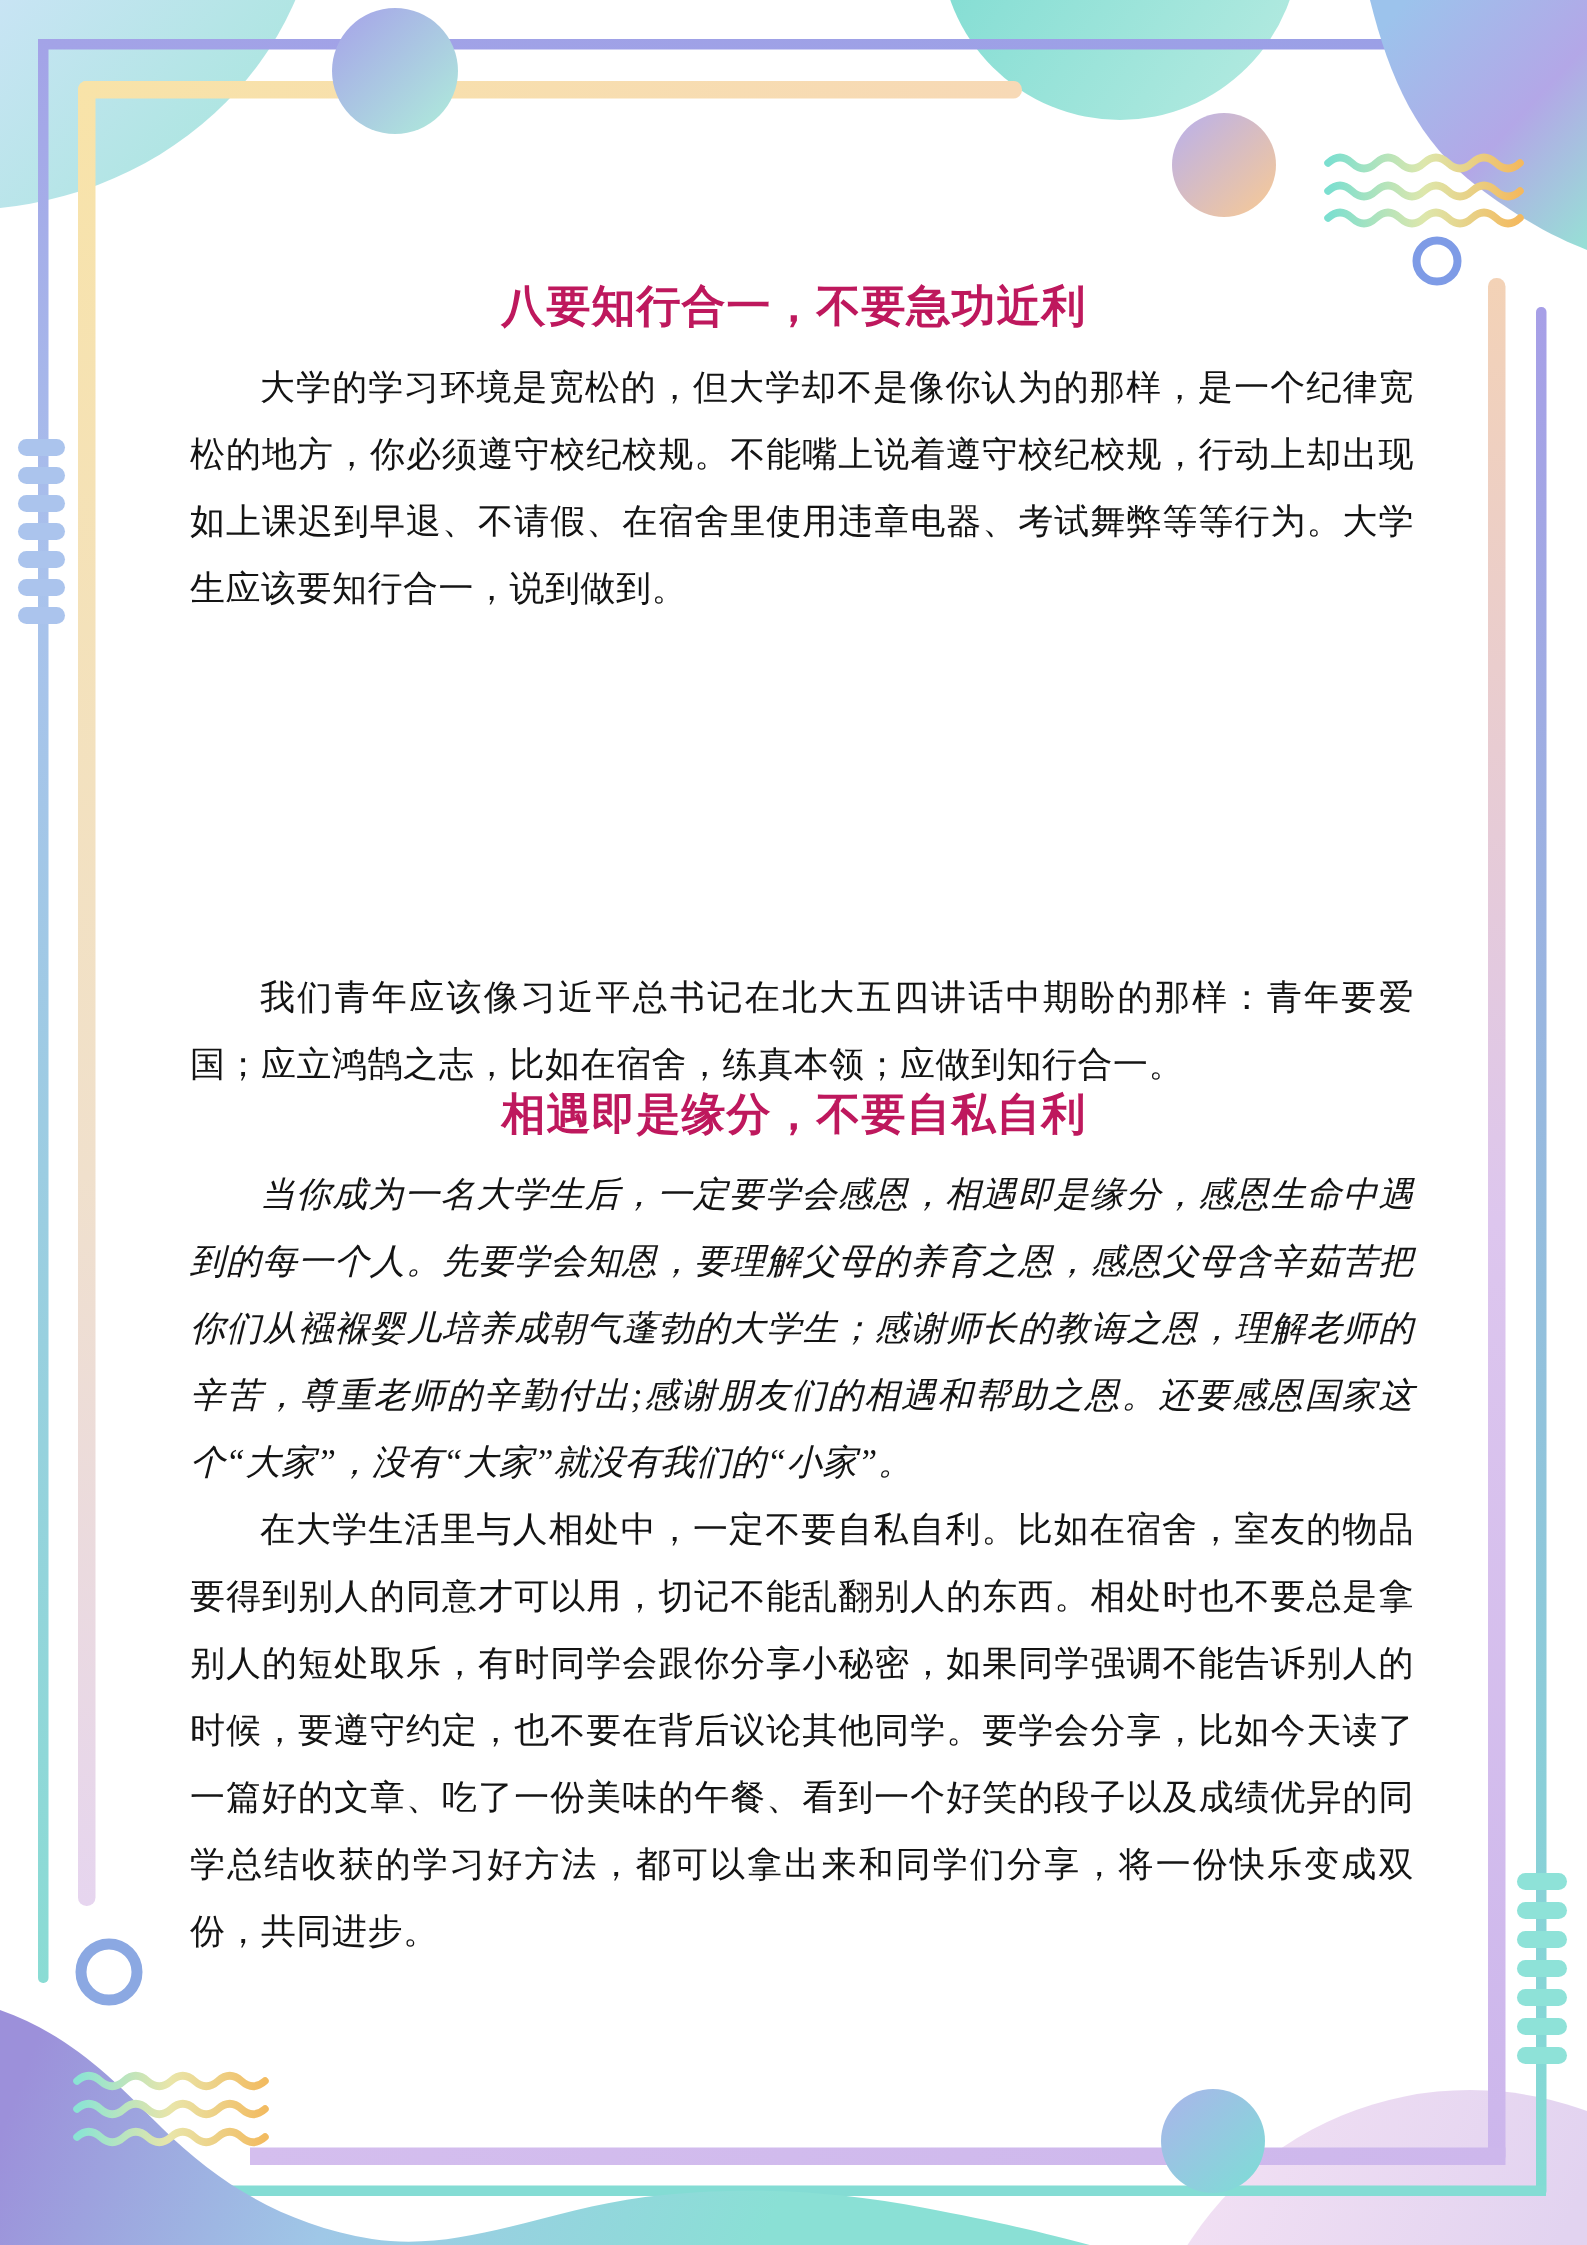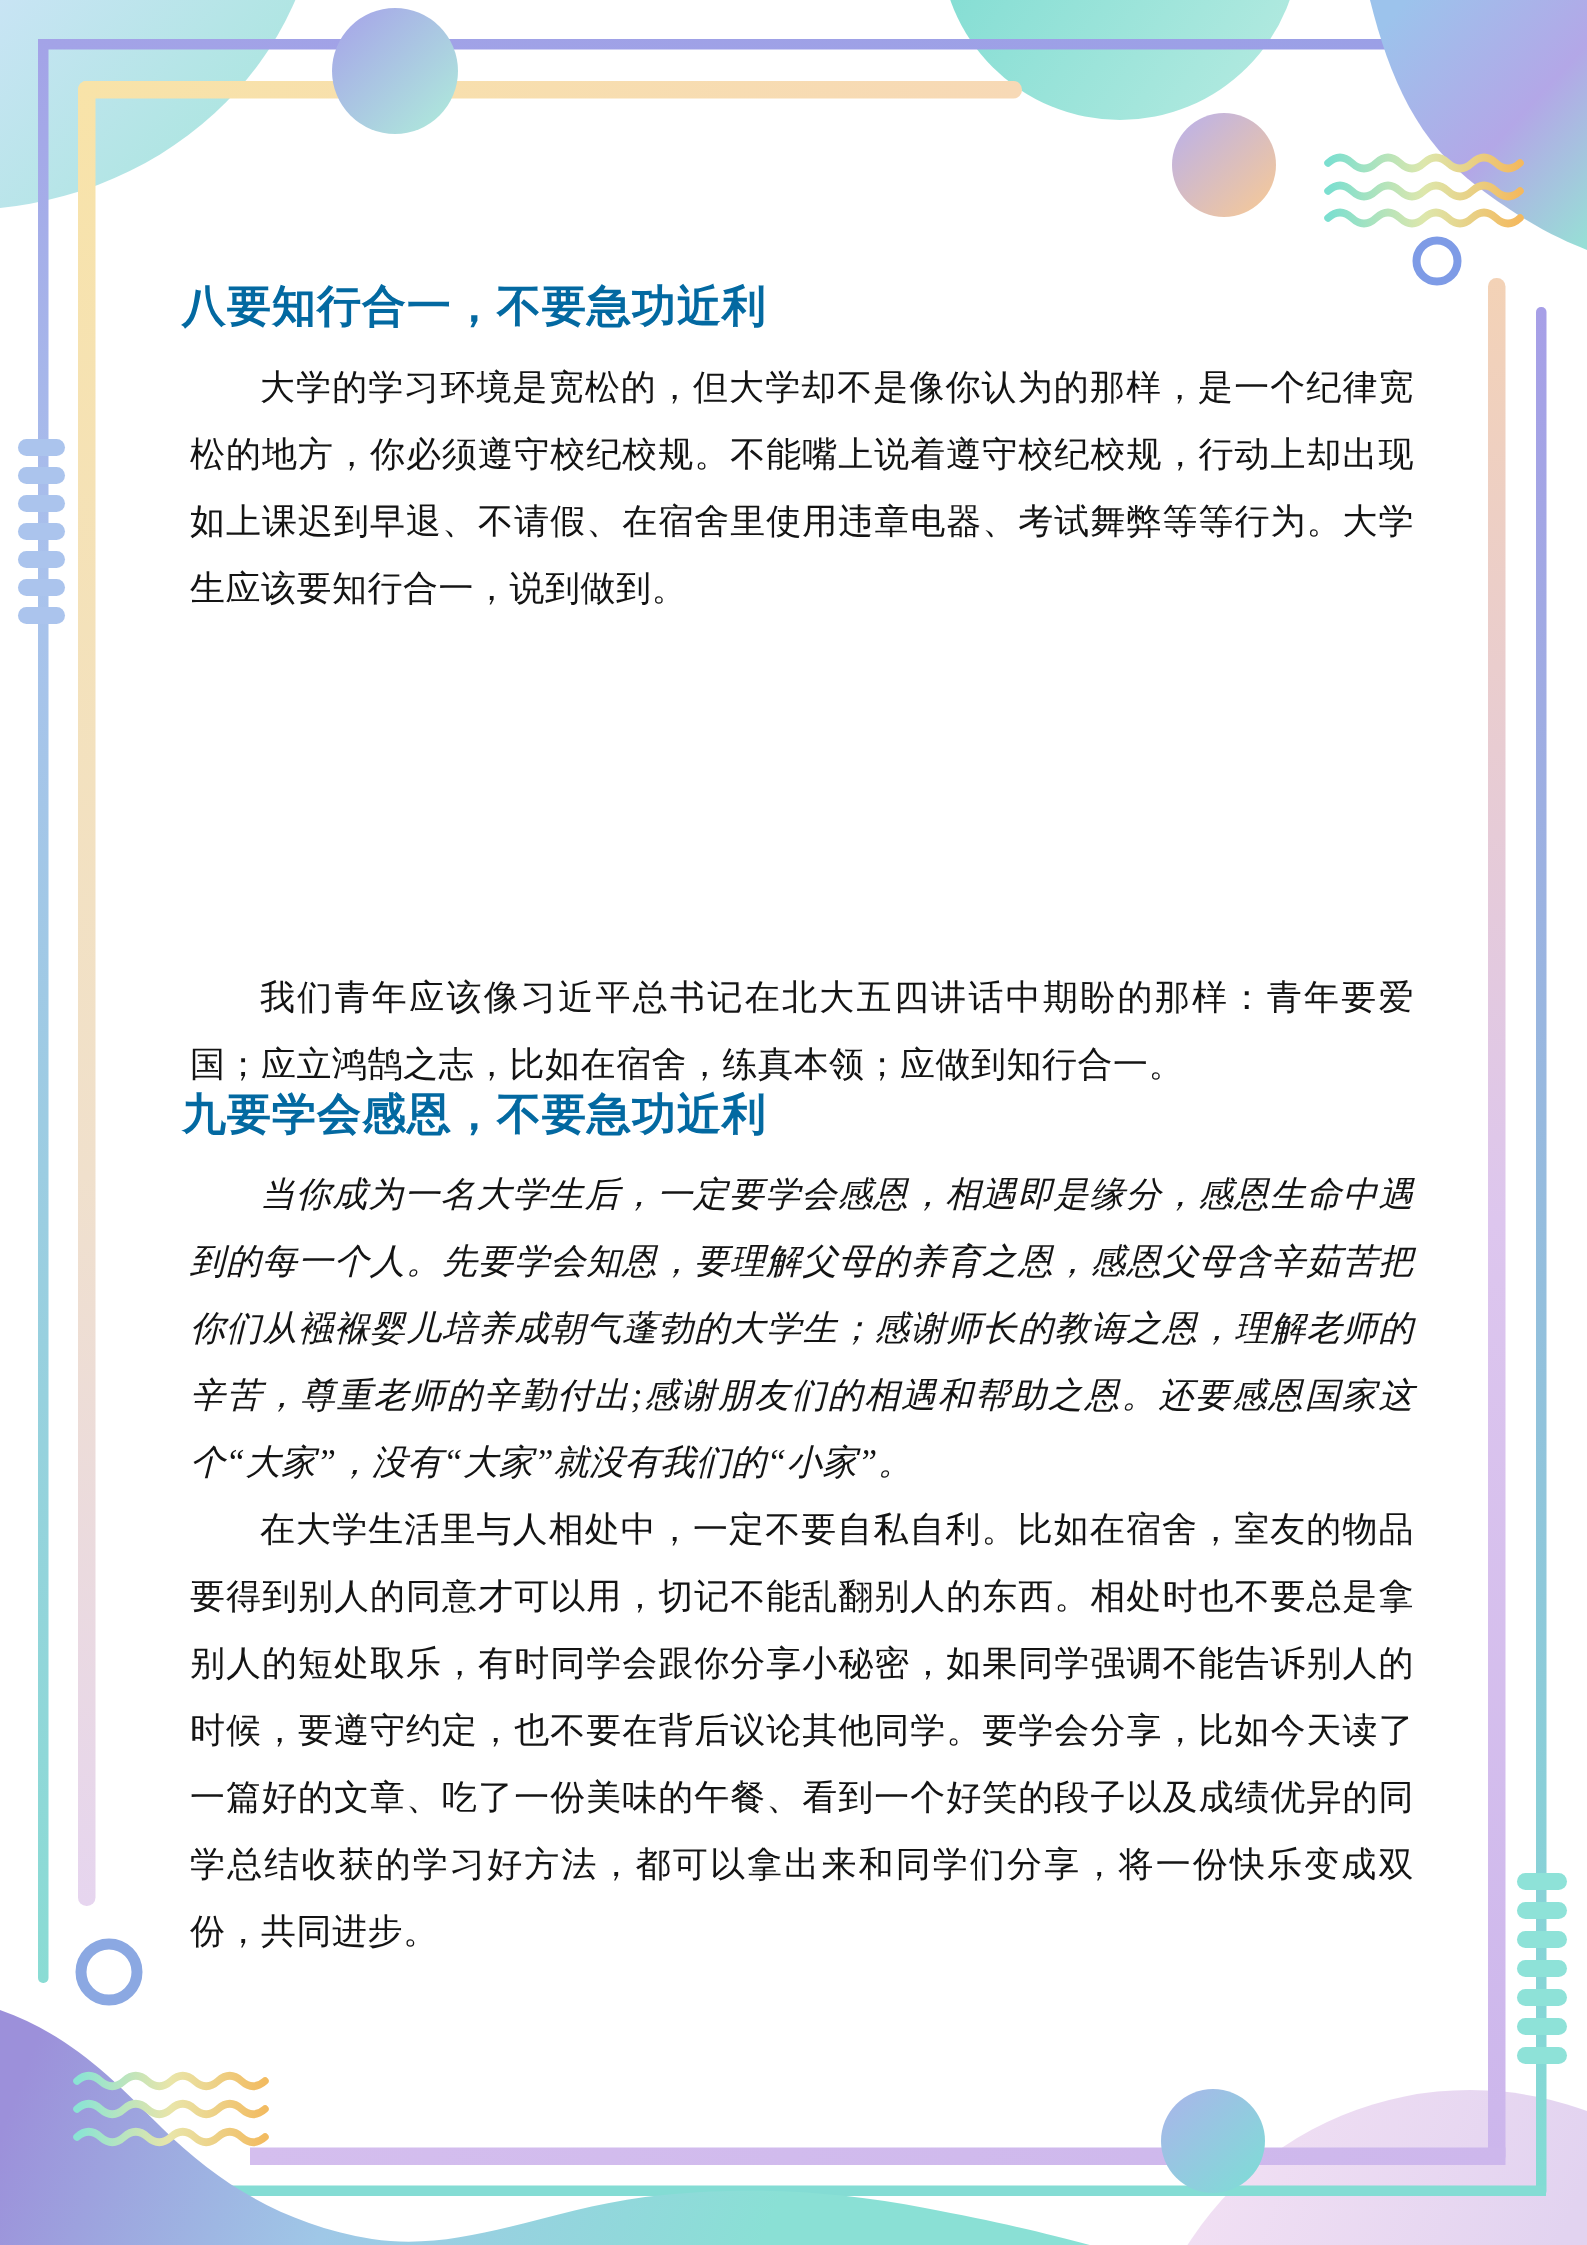--- a/index.html
+++ b/index.html
@@ -8,22 +8,22 @@
   .content{position:absolute;left:182px;top:0;width:1224px;height:2245px;}
   .content p{
     position:absolute;left:0;width:100%;margin:8px;
     font-family:"Liberation Serif","DejaVu Serif",serif;
     font-size:35px;line-height:67px;color:#141414;
     text-align:justify;text-indent:2em;letter-spacing:0.5px;
   }
   .content h1{
     position:absolute;left:0;width:100%;margin:0;
     font-family:"Liberation Sans","DejaVu Sans",sans-serif;
-    font-size:44px;line-height:67px;font-weight:bold;color:#0369a1;
-    text-align:left;letter-spacing:1px;
+    font-size:44px;line-height:67px;font-weight:bold;color:#be185d;
+    text-align:center;letter-spacing:1px;
   }
   .h-one{top:272px;}
   .p-1{top:346px;}
   .p-2{top:621px;}
   .p-3{top:956px;}
   .h-two{top:1080px;}
   .p-4{top:1153px;font-style:italic;}
   .p-5{top:1488px;}
 </style>
 </head>
@@ -172,18 +172,18 @@
       <path d="M77,2137 q11.75,-10.5 23.5,0 q11.75,10.5 23.5,0 q11.75,-10.5 23.5,0 q11.75,10.5 23.5,0 q11.75,-10.5 23.5,0 q11.75,10.5 23.5,0 q11.75,-10.5 23.5,0 q11.75,10.5 23.5,0"></path>
     </g>
 
     <circle cx="1213" cy="2141" r="52" fill="url(#gBC)"></circle>
   </svg>
 
   <div class="content">
     <h1 class="h-one">八要知行合一，不要急功近利</h1>
     <p class="p-1">大学的学习环境是宽松的，但大学却不是像你认为的那样，是一个纪律宽松的地方，你必须遵守校纪校规。不能嘴上说着遵守校纪校规，行动上却出现如上课迟到早退、不请假、在宿舍里使用违章电器、考试舞弊等等行为。大学生应该要知行合一，说到做到。</p>
     <p class="p-3">我们青年应该像习近平总书记在北大五四讲话中期盼的那样：青年要爱国；应立鸿鹄之志，比如在宿舍，练真本领；应做到知行合一。</p>
-    <h1 class="h-two">九要学会感恩，不要急功近利</h1>
+    <h1 class="h-two">相遇即是缘分，不要自私自利</h1>
     <p class="p-4">当你成为一名大学生后，一定要学会感恩，相遇即是缘分，感恩生命中遇到的每一个人。先要学会知恩，要理解父母的养育之恩，感恩父母含辛茹苦把你们从襁褓婴儿培养成朝气蓬勃的大学生；感谢师长的教诲之恩，理解老师的辛苦，尊重老师的辛勤付出;感谢朋友们的相遇和帮助之恩。还要感恩国家这个“大家”，没有“大家”就没有我们的“小家”。</p>
     <p class="p-5">在大学生活里与人相处中，一定不要自私自利。比如在宿舍，室友的物品要得到别人的同意才可以用，切记不能乱翻别人的东西。相处时也不要总是拿别人的短处取乐，有时同学会跟你分享小秘密，如果同学强调不能告诉别人的时候，要遵守约定，也不要在背后议论其他同学。要学会分享，比如今天读了一篇好的文章、吃了一份美味的午餐、看到一个好笑的段子以及成绩优异的同学总结收获的学习好方法，都可以拿出来和同学们分享，将一份快乐变成双份，共同进步。</p>
   </div>
 
 </div>
 
 </body></html>

